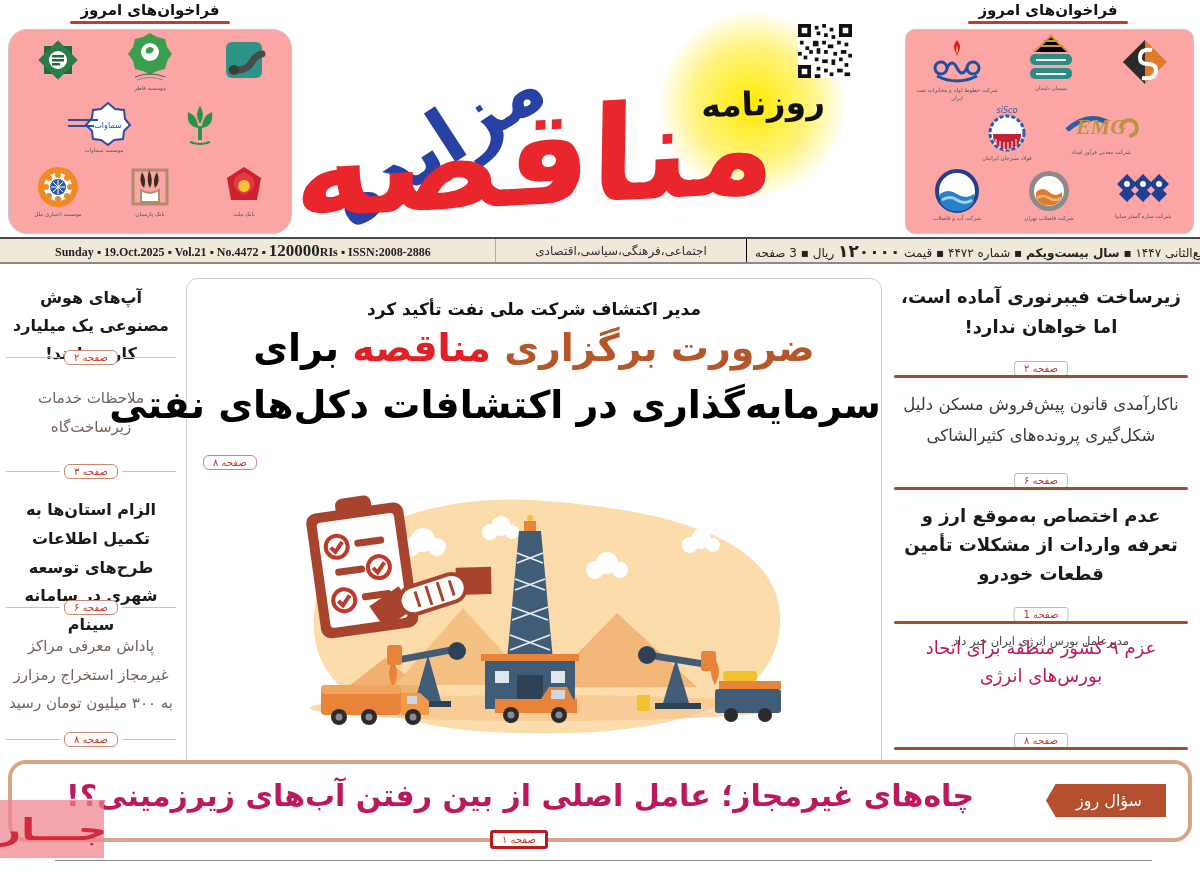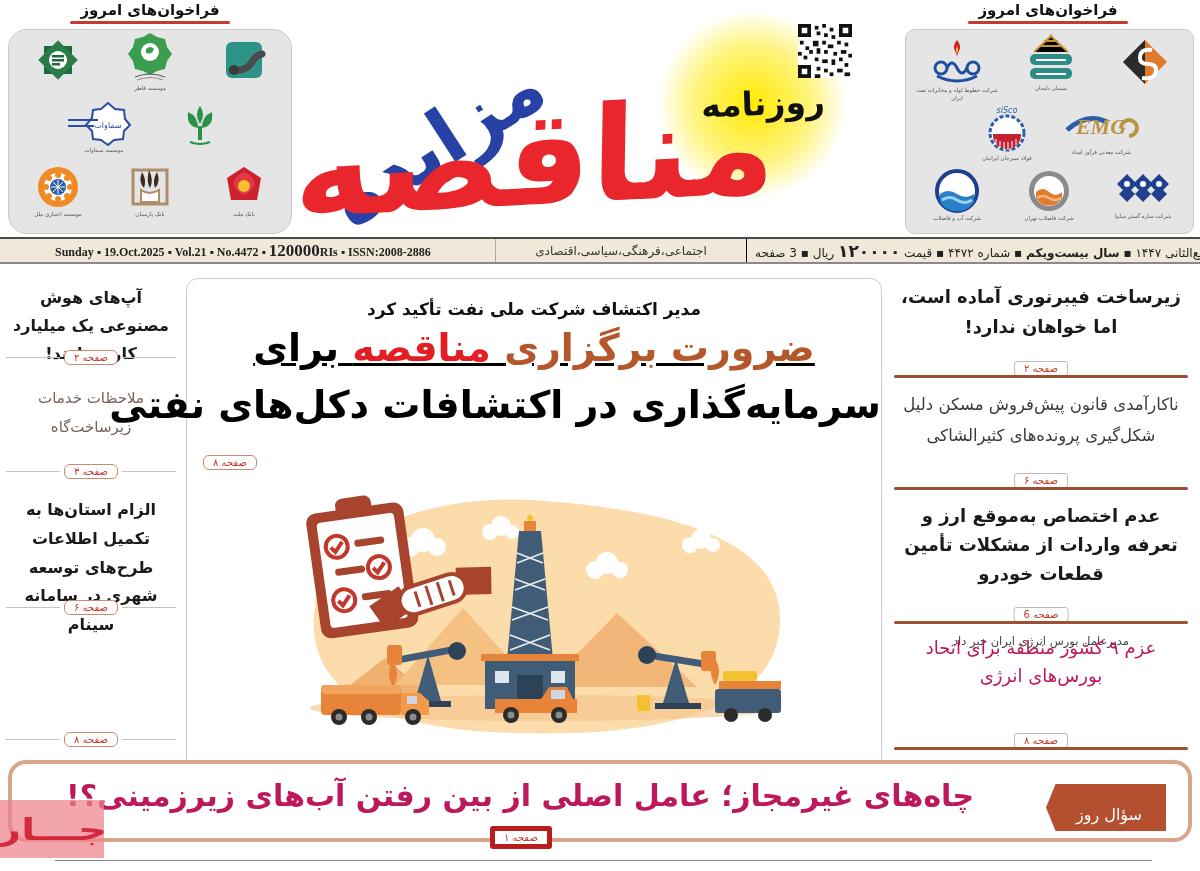--- a/index.html
+++ b/index.html
@@ -2,21 +2,21 @@
 <html lang="fa"><head>
 <meta charset="utf-8">
 <style>
   html,body{margin:0;padding:0;background:#e9e9e9;}
   .page{position:relative;width:1200px;height:871px;background:#ffffff;overflow:hidden;
         font-family:"DejaVu Sans",sans-serif;margin:0 auto;}
   .fa{direction:rtl;}
   
   .calls-header{position:absolute;top:1px;text-align:center;font-weight:bold;font-size:15px;color:#111;}
   .calls-header .hline{display:block;height:3px;background:#c63a2f;margin-top:2px;border-radius:2px;}
-  .calls-box{position:absolute;top:29px;height:203px;background:#e5e5e5;border:1px solid #c9c9c9;border-radius:10px;}
+  .calls-box{position:absolute;top:29px;height:203px;background:#fca5a5;border:1px solid #c9c9c9;border-radius:10px;}
   .logo-cell{position:absolute;width:86px;display:flex;flex-direction:column;align-items:center;cursor:pointer;}
   .logo-cell .cap{font-size:5.5px;color:#555;text-align:center;line-height:1.4;direction:rtl;margin-top:1px;max-width:82px;}
   
   .masthead{position:absolute;left:300px;top:0;width:600px;height:233px;}
   .glow{position:absolute;left:360px;top:12px;width:185px;height:185px;border-radius:50%;
         background:radial-gradient(circle,#ffe900 0%,#fff480 45%,rgba(255,255,255,0) 72%);}
   .word-rooznameh{position:absolute;left:388px;top:84px;width:150px;text-align:center;
         font-size:33px;font-weight:bold;color:#111;transform:rotate(-2deg);}
   .title-blue{position:absolute;left:18px;top:98px;font-size:76px;font-weight:bold;color:#2741a5;
         transform:rotate(-33deg);transform-origin:center;letter-spacing:-2px;white-space:nowrap;}
@@ -45,34 +45,34 @@
   .lsep .ln{flex:1;height:1px;background:#c4c4c4;}
   .rsep{position:absolute;left:4px;right:4px;height:20px;}
   .rsep .ln{position:absolute;left:0;right:0;bottom:0;height:3px;background:#9c4f33;border-radius:2px;}
   .rsep .page-badge{position:absolute;left:50%;transform:translateX(-50%);bottom:2px;border:1px solid #bbb;border-radius:3px;}
   
   .main-box{position:absolute;left:186px;top:278px;width:696px;height:542px;background:#fff;
         border:1px solid #cccccc;border-radius:12px;box-sizing:border-box;}
   .m-kicker{position:absolute;top:20px;left:0;right:0;text-align:center;direction:rtl;
         font-size:17px;font-weight:600;color:#111;cursor:pointer;}
   .m-h1{position:absolute;top:47px;left:0;right:0;text-align:center;direction:rtl;
-        font-size:38px;font-weight:bold;letter-spacing:-1px;white-space:nowrap;cursor:pointer;text-decoration:underline;}
+        font-size:38px;font-weight:bold;letter-spacing:-1px;white-space:nowrap;cursor:pointer;}
   .m-h1 .p1{color:#b4572b;} .m-h1 .p2{color:#e31e24;} .m-h1 .p3{color:#000;}
   .m-h2{position:absolute;top:104px;left:0;right:0;text-align:center;direction:rtl;
         font-size:38px;font-weight:bold;color:#000;letter-spacing:-1px;white-space:nowrap;cursor:pointer;}
   .m-badge{position:absolute;left:16px;top:176px;}
   .illus{position:absolute;left:58px;top:196px;}
   
   .banner{position:absolute;left:8px;top:760px;width:1184px;height:82px;border:4px solid #d9a58a;
         border-radius:18px;background:#fff;box-sizing:border-box;}
   .q-badge{position:absolute;right:22px;top:20px;background:#b4502f;color:#fff;font-size:16px;
-        padding:21px 24px 7px 30px;direction:rtl;clip-path:polygon(8% 0,100% 0,100% 100%,8% 100%,0 50%);cursor:pointer;}
+        padding:7px 24px 7px 30px;direction:rtl;clip-path:polygon(8% 0,100% 0,100% 100%,8% 100%,0 50%);cursor:pointer;}
   .b-headline{position:absolute;left:40px;right:200px;top:14px;text-align:center;direction:rtl;
         font-size:30px;font-weight:bold;color:#be185d;letter-spacing:-1px;white-space:nowrap;cursor:pointer;}
-  .b-badge{position:absolute;left:478px;bottom:-11px;border:5px solid #b91c1c;border-radius:3px;}
+  .b-badge{position:absolute;left:478px;bottom:-11px;border:3px solid #b91c1c;border-radius:3px;}
   .watermark{position:absolute;left:0;top:800px;width:104px;height:58px;background:rgba(238,130,140,0.72);
         display:flex;align-items:center;justify-content:center;overflow:hidden;}
   .watermark span{font-size:30px;font-weight:bold;color:rgba(210,35,55,0.95);transform:scaleX(1.35);white-space:nowrap;}
   .bottom-rule{position:absolute;left:55px;right:48px;top:860px;height:1px;background:#8a8a8a;}
 </style>
 </head>
 <body>
 
 <div class="page">
 
@@ -327,20 +327,21 @@
         <span class="ln"></span>
         <span class="page-badge">صفحه ۳</span>
         <span class="ln"></span>
       </div>
     <div class="article a-bold" style="top:218px;font-size:16px;line-height:1.8;">الزام استان‌ها به تکمیل اطلاعات طرح‌های توسعه شهری در سامانه سینام</div>
     <div class="lsep" style="top:322px;">
         <span class="ln"></span>
         <span class="page-badge">صفحه ۶</span>
         <span class="ln"></span>
       </div>
+    <div class="article a-light" style="top:354px;font-size:15px;line-height:1.9;">پاداش معرفی مراکز غیرمجاز استخراج رمزارز به ۳۰۰ میلیون تومان رسید</div>
     <div class="lsep" style="top:454px;">
         <span class="ln"></span>
         <span class="page-badge">صفحه ۸</span>
         <span class="ln"></span>
       </div>
   </div>
 
   <div class="main-box">
     <div class="m-kicker">مدیر اکتشاف شرکت ملی نفت تأکید کرد</div>
     <div class="m-h1">
@@ -470,21 +471,21 @@
         <span class="page-badge">صفحه ۲</span>
         <span class="ln"></span>
       </div>
     <div class="article" style="top:112px;font-size:16.5px;line-height:1.85;color:#3a3a3a;">ناکارآمدی قانون پیش‌فروش مسکن دلیل شکل‌گیری پرونده‌های کثیرالشاکی</div>
     <div class="rsep" style="top:192px;">
         <span class="page-badge">صفحه ۶</span>
         <span class="ln"></span>
       </div>
     <div class="article a-bold" style="top:224px;font-size:18px;line-height:1.6;">عدم اختصاص به‌موقع ارز و تعرفه واردات از مشکلات تأمین قطعات خودرو</div>
     <div class="rsep" style="top:326px;">
-        <span class="page-badge">صفحه 6</span>
+        <span class="page-badge">صفحه 1</span>
         <span class="ln"></span>
       </div>
     <div class="article" style="top:356px;font-size:11.5px;color:#444;">مدیرعامل بورس انرژی ایران خبر داد</div>
     <div class="article" style="top:356px;font-size:18px;font-weight:500;line-height:1.55;color:#be185d;">عزم ۹ کشور منطقه برای اتحاد بورس‌های انرژی</div>
     <div class="rsep" style="top:452px;">
         <span class="page-badge">صفحه ۸</span>
         <span class="ln"></span>
       </div>
   </div>
 

